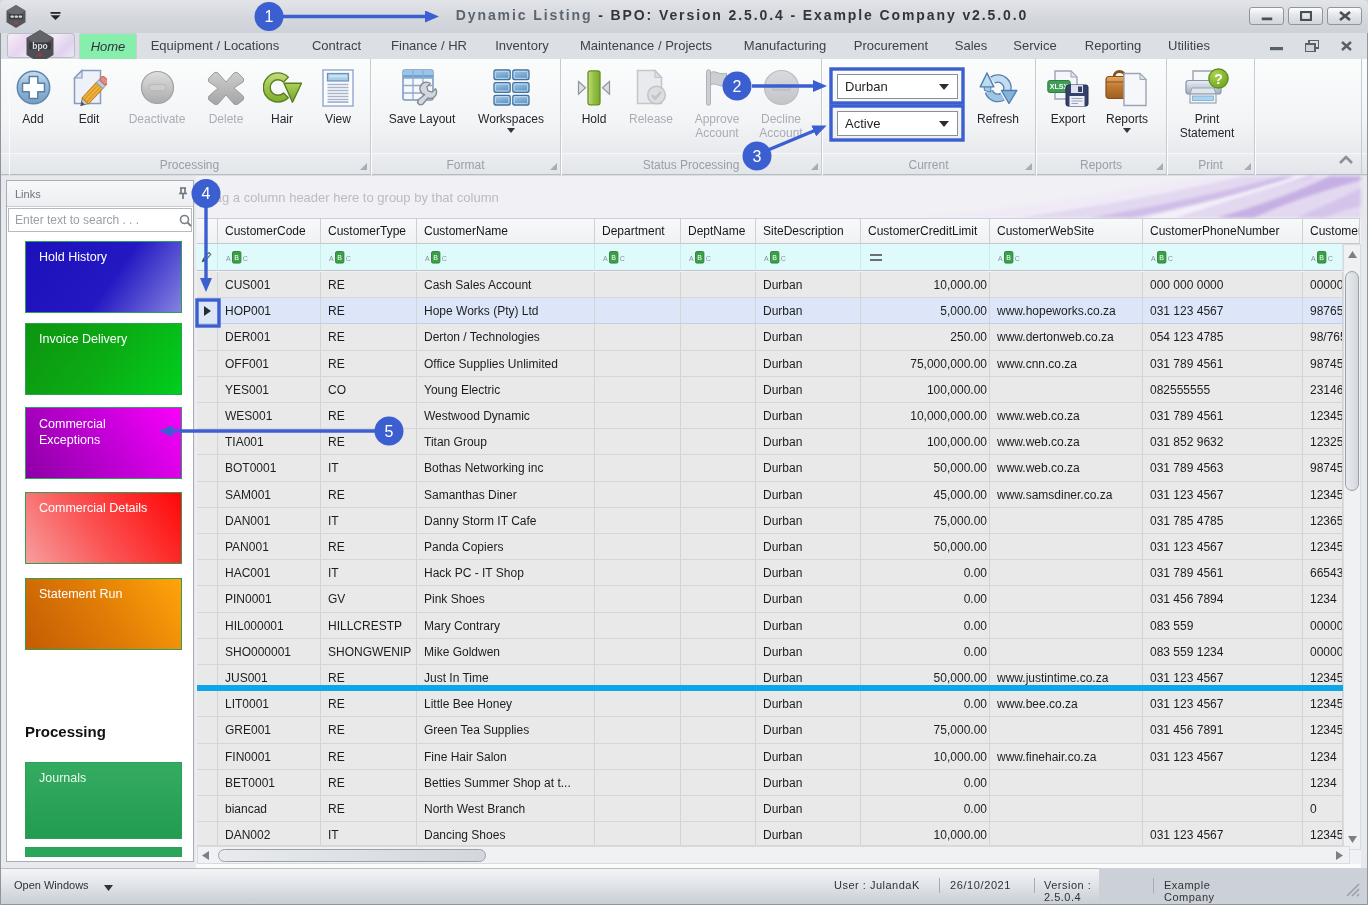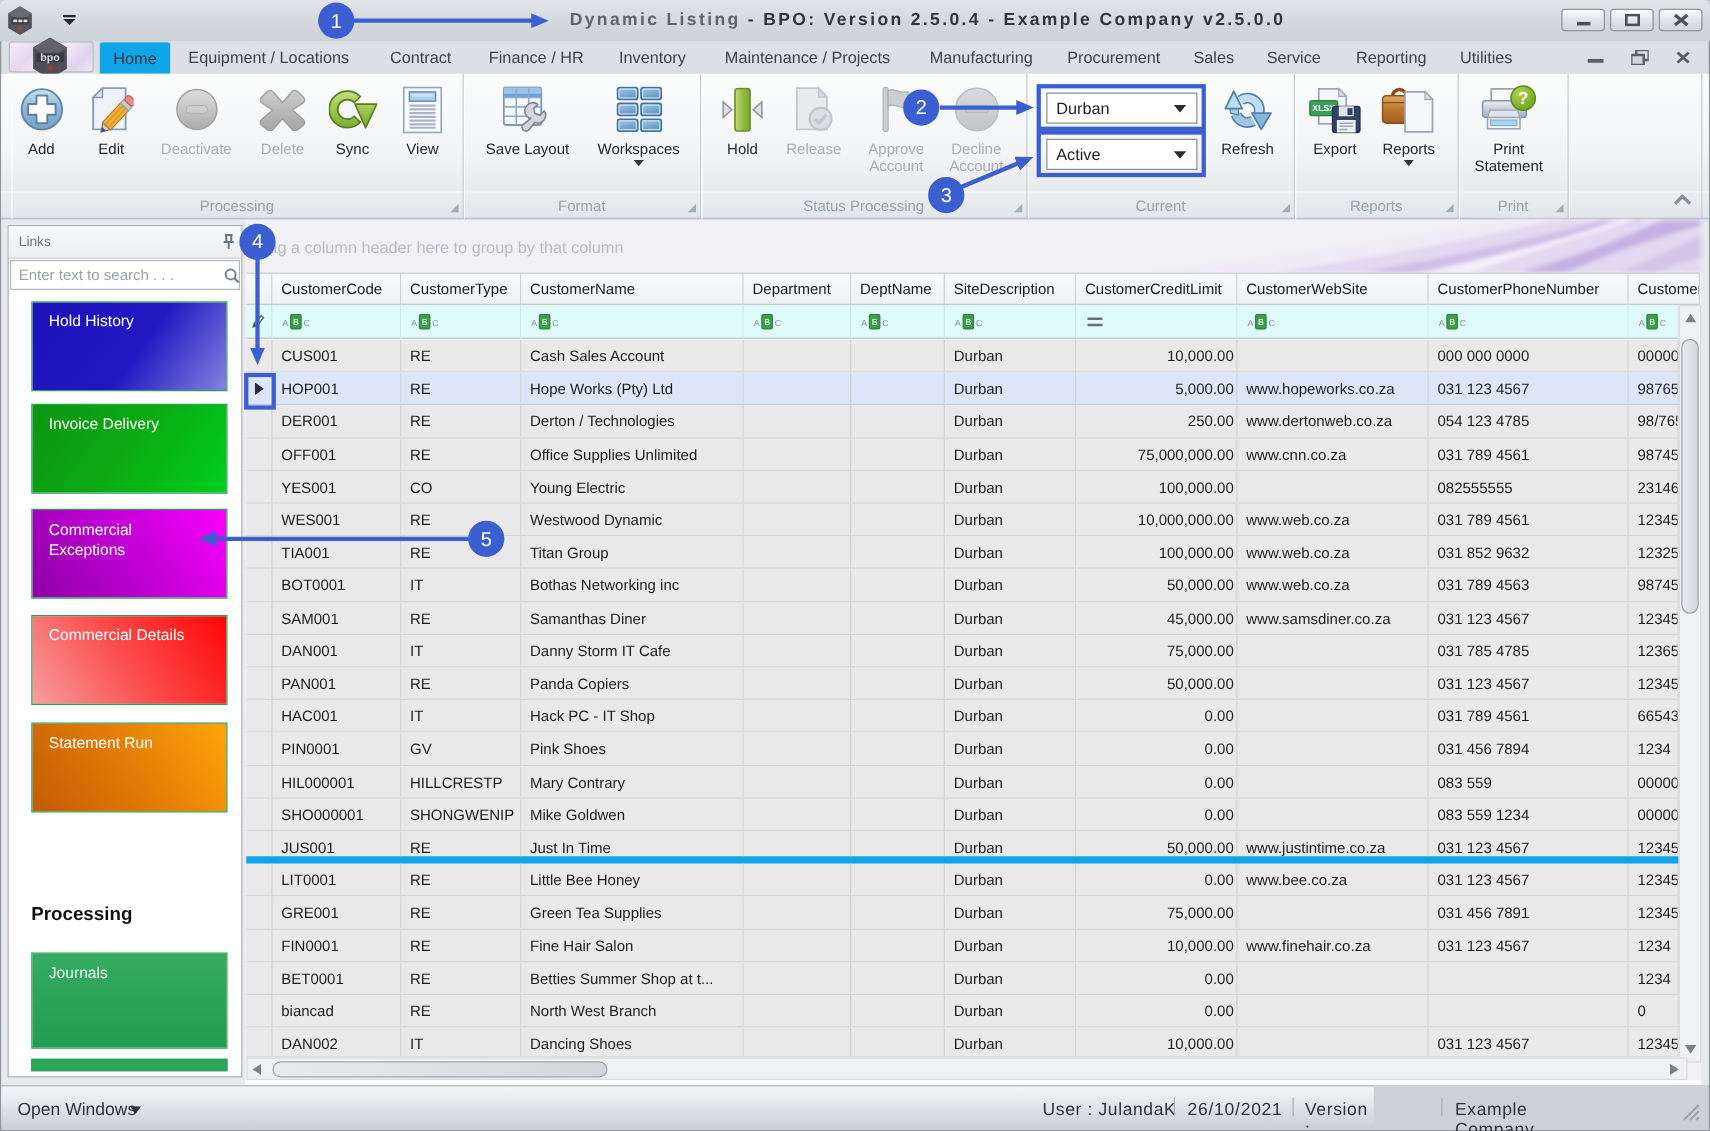--- a/index.html
+++ b/index.html
@@ -14,21 +14,21 @@
 #title{position:absolute;left:742px;top:7px;transform:translateX(-50%);white-space:nowrap;
  font-size:14px;font-weight:bold;color:#32353b;letter-spacing:1.9px;}
 #title .t1{color:#5e646d;}
 .winbtn{position:absolute;top:7px;width:35px;height:18px;border:1px solid #8f96a0;border-radius:3px;
  background:linear-gradient(#fdfdfe,#e3e6ea 45%,#d2d7dc);}
 .winbtn svg{position:absolute;left:50%;top:50%;transform:translate(-50%,-50%);}
 
 #tabrow{position:absolute;left:0;top:33px;width:100%;height:26px;}
 .tab{position:absolute;top:0;height:26px;line-height:26px;text-align:center;
  font-size:13px;color:#3d434c;white-space:nowrap;}
-#tab-home{background:#0ea5e9;border:1px solid #c9cdd4;border-bottom:none;border-radius:3px 3px 0 0;color:#2c3340;}
+#tab-home{background:#86efac;border:1px solid #c9cdd4;border-bottom:none;border-radius:3px 3px 0 0;color:#2c3340;font-style:italic;}
 #appbtn{position:absolute;left:7px;top:0px;width:68px;height:25px;border:1px solid #b9bec6;border-radius:3px;
  background:linear-gradient(135deg,#f7eef9 0%,#e7d5f0 30%,#f3eaf7 55%,#dfd2ee 80%,#efe7f6 100%);}
 
 #ribbon{position:absolute;left:1px;top:59px;width:1366px;height:116px;
  background:linear-gradient(#fbfcfc 0%,#f3f4f6 55%,#e9ebee 78%,#e5e8eb 100%);
  border-bottom:1px solid #b7bcc3;}
 .rgroup{position:absolute;top:0;height:116px;border-right:1px solid #c7cbd1;box-shadow:1px 0 0 #fdfdfe inset;}
 .rlabel{position:absolute;bottom:3px;left:0;right:0;text-align:center;font-size:12px;color:#9aa0a8;}
 .rlabelstrip{position:absolute;left:0;bottom:0;width:100%;height:21px;
  background:linear-gradient(#ebedf0,#e2e5e9);border-top:1px solid #f6f7f8;}
@@ -68,21 +68,21 @@
 .row{position:absolute;font-size:12px;color:#1c1d1f;}
 .cell{position:absolute;top:0;height:100%;line-height:26px;overflow:hidden;white-space:nowrap;
  border-right:1px solid #d4d4d6;padding-left:7px;}
 .cell.num{text-align:right;padding-left:0;padding-right:2px;}
 
 .sbar{position:absolute;background:#f0f1f3;border:1px solid #d8dbdf;}
 .sthumb{position:absolute;background:linear-gradient(90deg,#e8eaed,#d3d7dc);border:1px solid #9ba1aa;border-radius:8px;}
 
 #statusbar{position:absolute;left:1px;top:868px;width:1098px;height:33px;
  background:linear-gradient(#f3f4f6 0%,#e3e6ea 45%,#cdd2d8 100%);border-top:1px solid #b9bec5;
- font-size:14px;color:#2f3338;}
+ font-size:11px;color:#2f3338;}
 .ssep{position:absolute;top:9px;width:1px;height:15px;background:#a7adb5;}
 #annot{position:absolute;left:0;top:0;width:1368px;height:905px;z-index:60;pointer-events:none;}
 </style></head><body>
 <div id="win"></div>
 <div id="titlebar"></div>
 <div id="title"><span class="t1">Dynamic Listing</span> - BPO: Version 2.5.0.4 - Example Company v2.5.0.0</div>
 
 <svg class="abs" style="left:5px;top:5px" width="22" height="23" viewBox="0 0 22 23">
  <polygon points="11,0 20.5,5.7 20.5,17.3 11,23 1.5,17.3 1.5,5.7" fill="#55565c"></polygon>
  <polygon points="11,0 20.5,5.7 11,11.5 1.5,5.7" fill="#6a6b71"></polygon>
@@ -263,21 +263,21 @@
             </linearGradient>
 <linearGradient id="gsy2" x1="0" y1="0" x2="0" y2="1">
               <stop offset="0" stop-color="#aad05c"></stop>
               <stop offset="1" stop-color="#74a52a"></stop>
             </linearGradient>
           </defs>
 <path d="M25.3 7.2 A 14.6 14.6 0 1 0 25.3 27.8 L 20.5 23 A 7.8 7.8 0 1 1 20.5 12 Z" fill="url(#gsy)" stroke="#5a7d1d" stroke-width="1.4" stroke-linejoin="round"></path>
 <polygon points="21,13.2 38.5,13.2 29.5,32.2" fill="url(#gsy2)" stroke="#5a7d1d" stroke-width="1.4" stroke-linejoin="round"></polygon>
 </svg>
       </div>
-      <div class="lab2">Sync</div>
+      <div class="lab2">Hair</div>
     </div>
 <div class="rbtn" style="left:306px;width:64px">
       <div class="icw">
         <svg width="32" height="38" viewBox="0 0 32 38">
 <rect x="1" y="1" width="30" height="36" fill="#fbfcfe" stroke="#93a7cc" stroke-width="1.4"></rect>
 <rect x="5.5" y="4.5" width="21" height="7.5" fill="#a6cdea" stroke="#7090bc" stroke-width="1.2"></rect>
 <rect x="7" y="6" width="18" height="2.5" fill="#c9e2f2"></rect>
 <g stroke="#a9b4cb" stroke-width="1.7">
 <path d="M5.5 15.5 H26.5 M5.5 18.5 H26.5 M5.5 21.5 H26.5 M5.5 24.5 H26.5 M5.5 27.5 H26.5 M5.5 30.5 H26.5 M5.5 33.2 H26.5"></path>
 </g>

